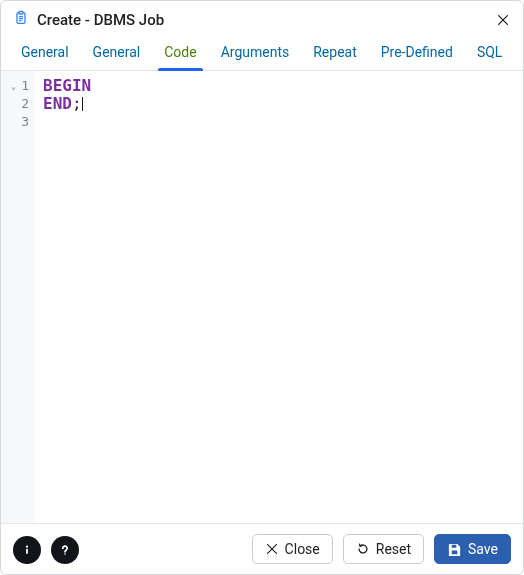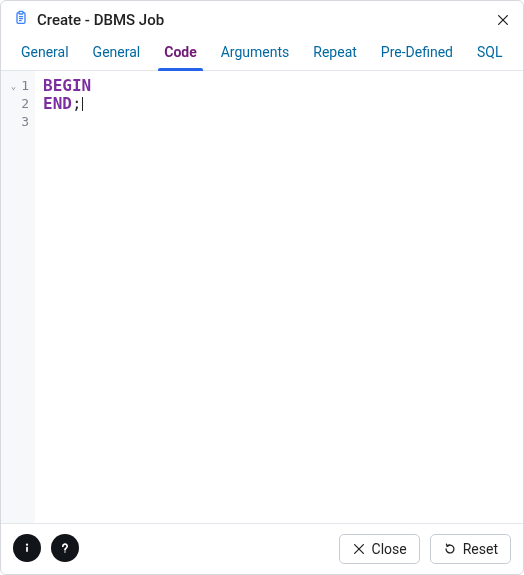--- a/index.html
+++ b/index.html
@@ -25,21 +25,21 @@
     padding: 0 8px;
     border-bottom: 1px solid #e3e6ea;
   }
   .tab {
     padding: 8px 12px 10px 12px;
     font-size: 14px;
     color: #0369a1;
     cursor: pointer;
     position: relative;
   }
-  .tab.active { color: #701a75; font-weight: 700; }
+  .tab.active { color: #4d7c0f; font-weight: 400; }
   .tab.active::after {
     content: "";
     position: absolute;
     left: 6px; right: 6px; bottom: -1px;
     height: 3px;
     background: #2563eb;
     border-radius: 2px 2px 0 0;
   }
   .editor {
     flex: 1;
@@ -71,21 +71,21 @@
   }
   .kw  { color: #7c2ea0; font-weight: 600; }
   .num { color: #1a7f37; }
   .punct { color: #24292e; }
   .cursor {
     display:inline-block; width:0; height:14px;
     border-left: 1px solid #222; vertical-align: -2px;
     margin-left: 0px;
   }
   .footer {
-    display: flex; align-items: flex-start;
+    display: flex; align-items: flex-end;
     padding: 10px 12px;
     gap: 10px;
   }
   .footer .spacer { flex: 1; }
   .circle-btn {
     width: 28px; height: 28px;
     background: #111418;
     color: #fff;
     border-radius: 50%;
     display: flex; align-items: center; justify-content: center;
@@ -183,15 +183,21 @@
         </svg>
       <span>Close</span>
     </div>
     <div class="btn">
       <svg viewBox="0 0 16 16" fill="none" stroke="#222" stroke-width="1.5" stroke-linecap="round">
         <path d="M3.5 8a4.5 4.5 0 1 0 1.3-3.2"></path>
           <polyline points="4 2.5 4.8 4.8 7.1 4"></polyline>
       </svg>
       <span>Reset</span>
     </div>
+    <div class="btn primary">
+      <svg viewBox="0 0 16 16" fill="#fff">
+          <path d="M3 2h8l3 3v9a1 1 0 0 1-1 1H3a1 1 0 0 1-1-1V3a1 1 0 0 1 1-1zm2 1v3h5V3H5zm0 10h6V9H5v4z"></path>
+        </svg>
+      <span>Save</span>
+    </div>
   </div>
 
 </div>
 
 </body></html>

